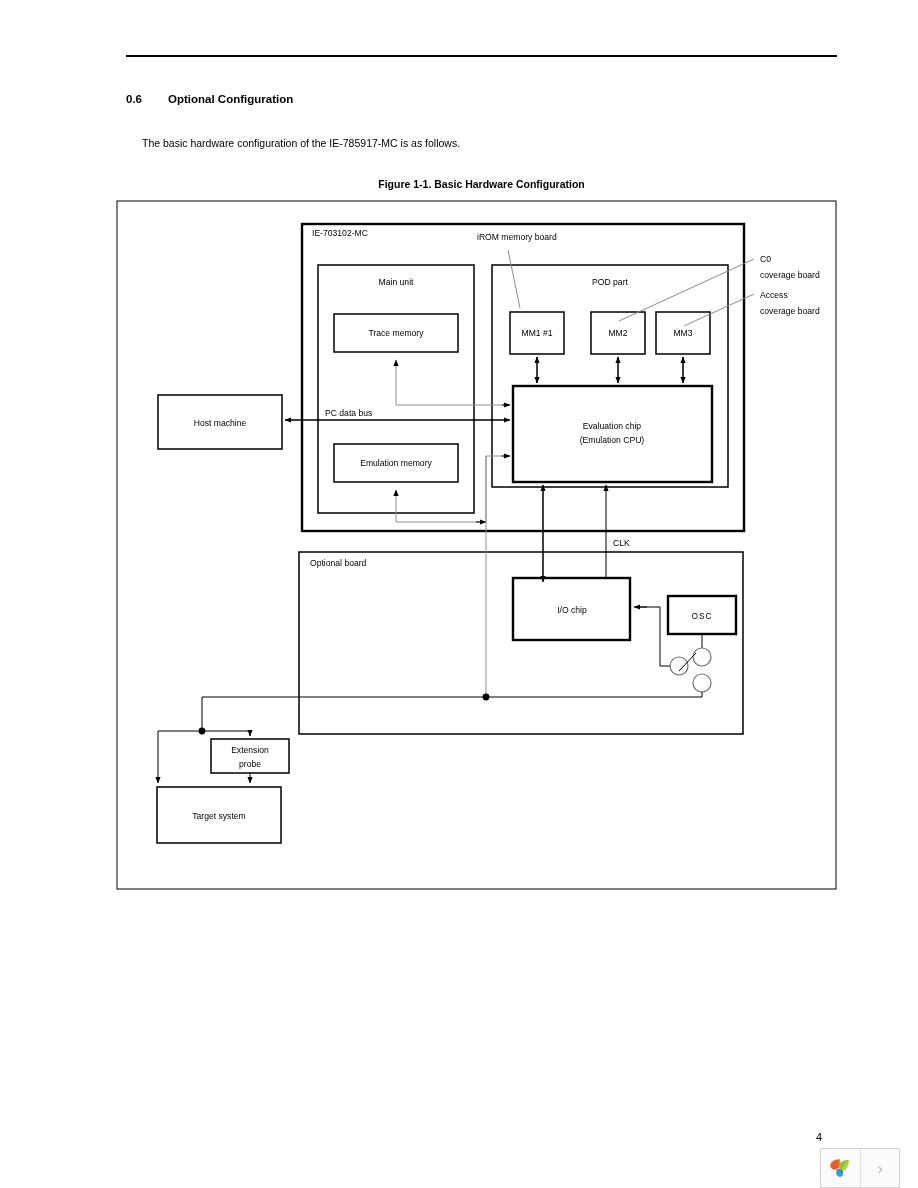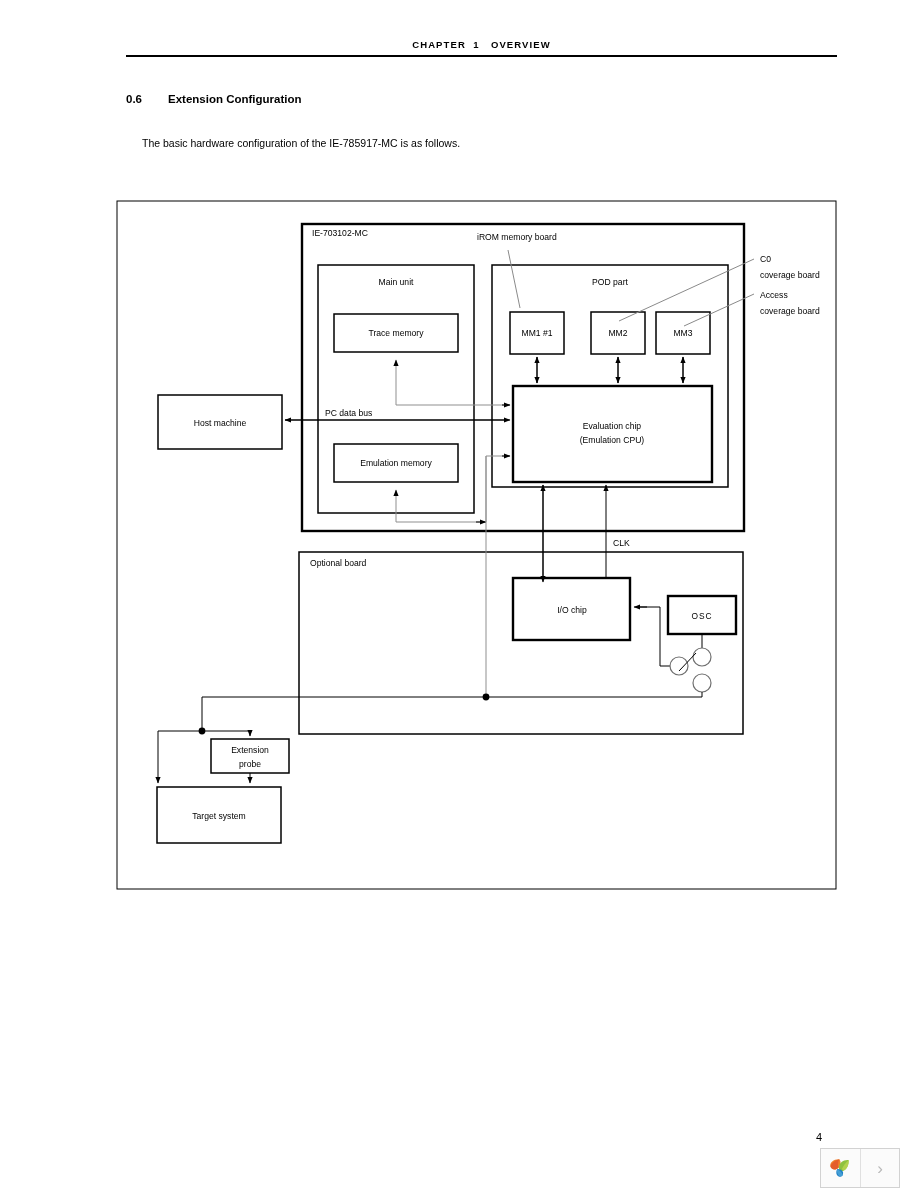--- a/index.html
+++ b/index.html
@@ -125,26 +125,26 @@
   .wire   { stroke: #000; stroke-width: 1; fill: none; }
   .leader { stroke: #8a8a8a; stroke-width: 1; fill: none; }
   .grayw  { stroke: #8f8f8f; stroke-width: 1; fill: none; }
   .boxfill{ fill: #ffffff; }
 </style>
 </head>
 <body>
 
 <div class="page">
 
-  <div id="running-head">CHAPTER  1   OVERVIEW</div>
   <div id="header-rule"></div>
 
   <div id="section-number">0.6</div>
-  <div id="section-title">Extension Configuration</div>
+  <div id="section-title">Optional Configuration</div>
   <div id="intro-paragraph">The basic hardware configuration of the IE-785917-MC is as follows.</div>
+  <div id="figure-caption">Figure 1-1.  Basic Hardware Configuration</div>
 
   <div id="figure-frame">
     <svg id="figure-svg" width="721" height="690" viewBox="0 0 721 690" xmlns="http://www.w3.org/2000/svg">
 
       <rect x="1" y="1" width="719" height="688" class="thin"></rect>
 
       <rect x="186" y="24" width="442" height="307" class="thick"></rect>
       <text class="lbl" x="196" y="36">IE-703102-MC</text>
 
       <rect x="202" y="65" width="156" height="248" class="med"></rect>

